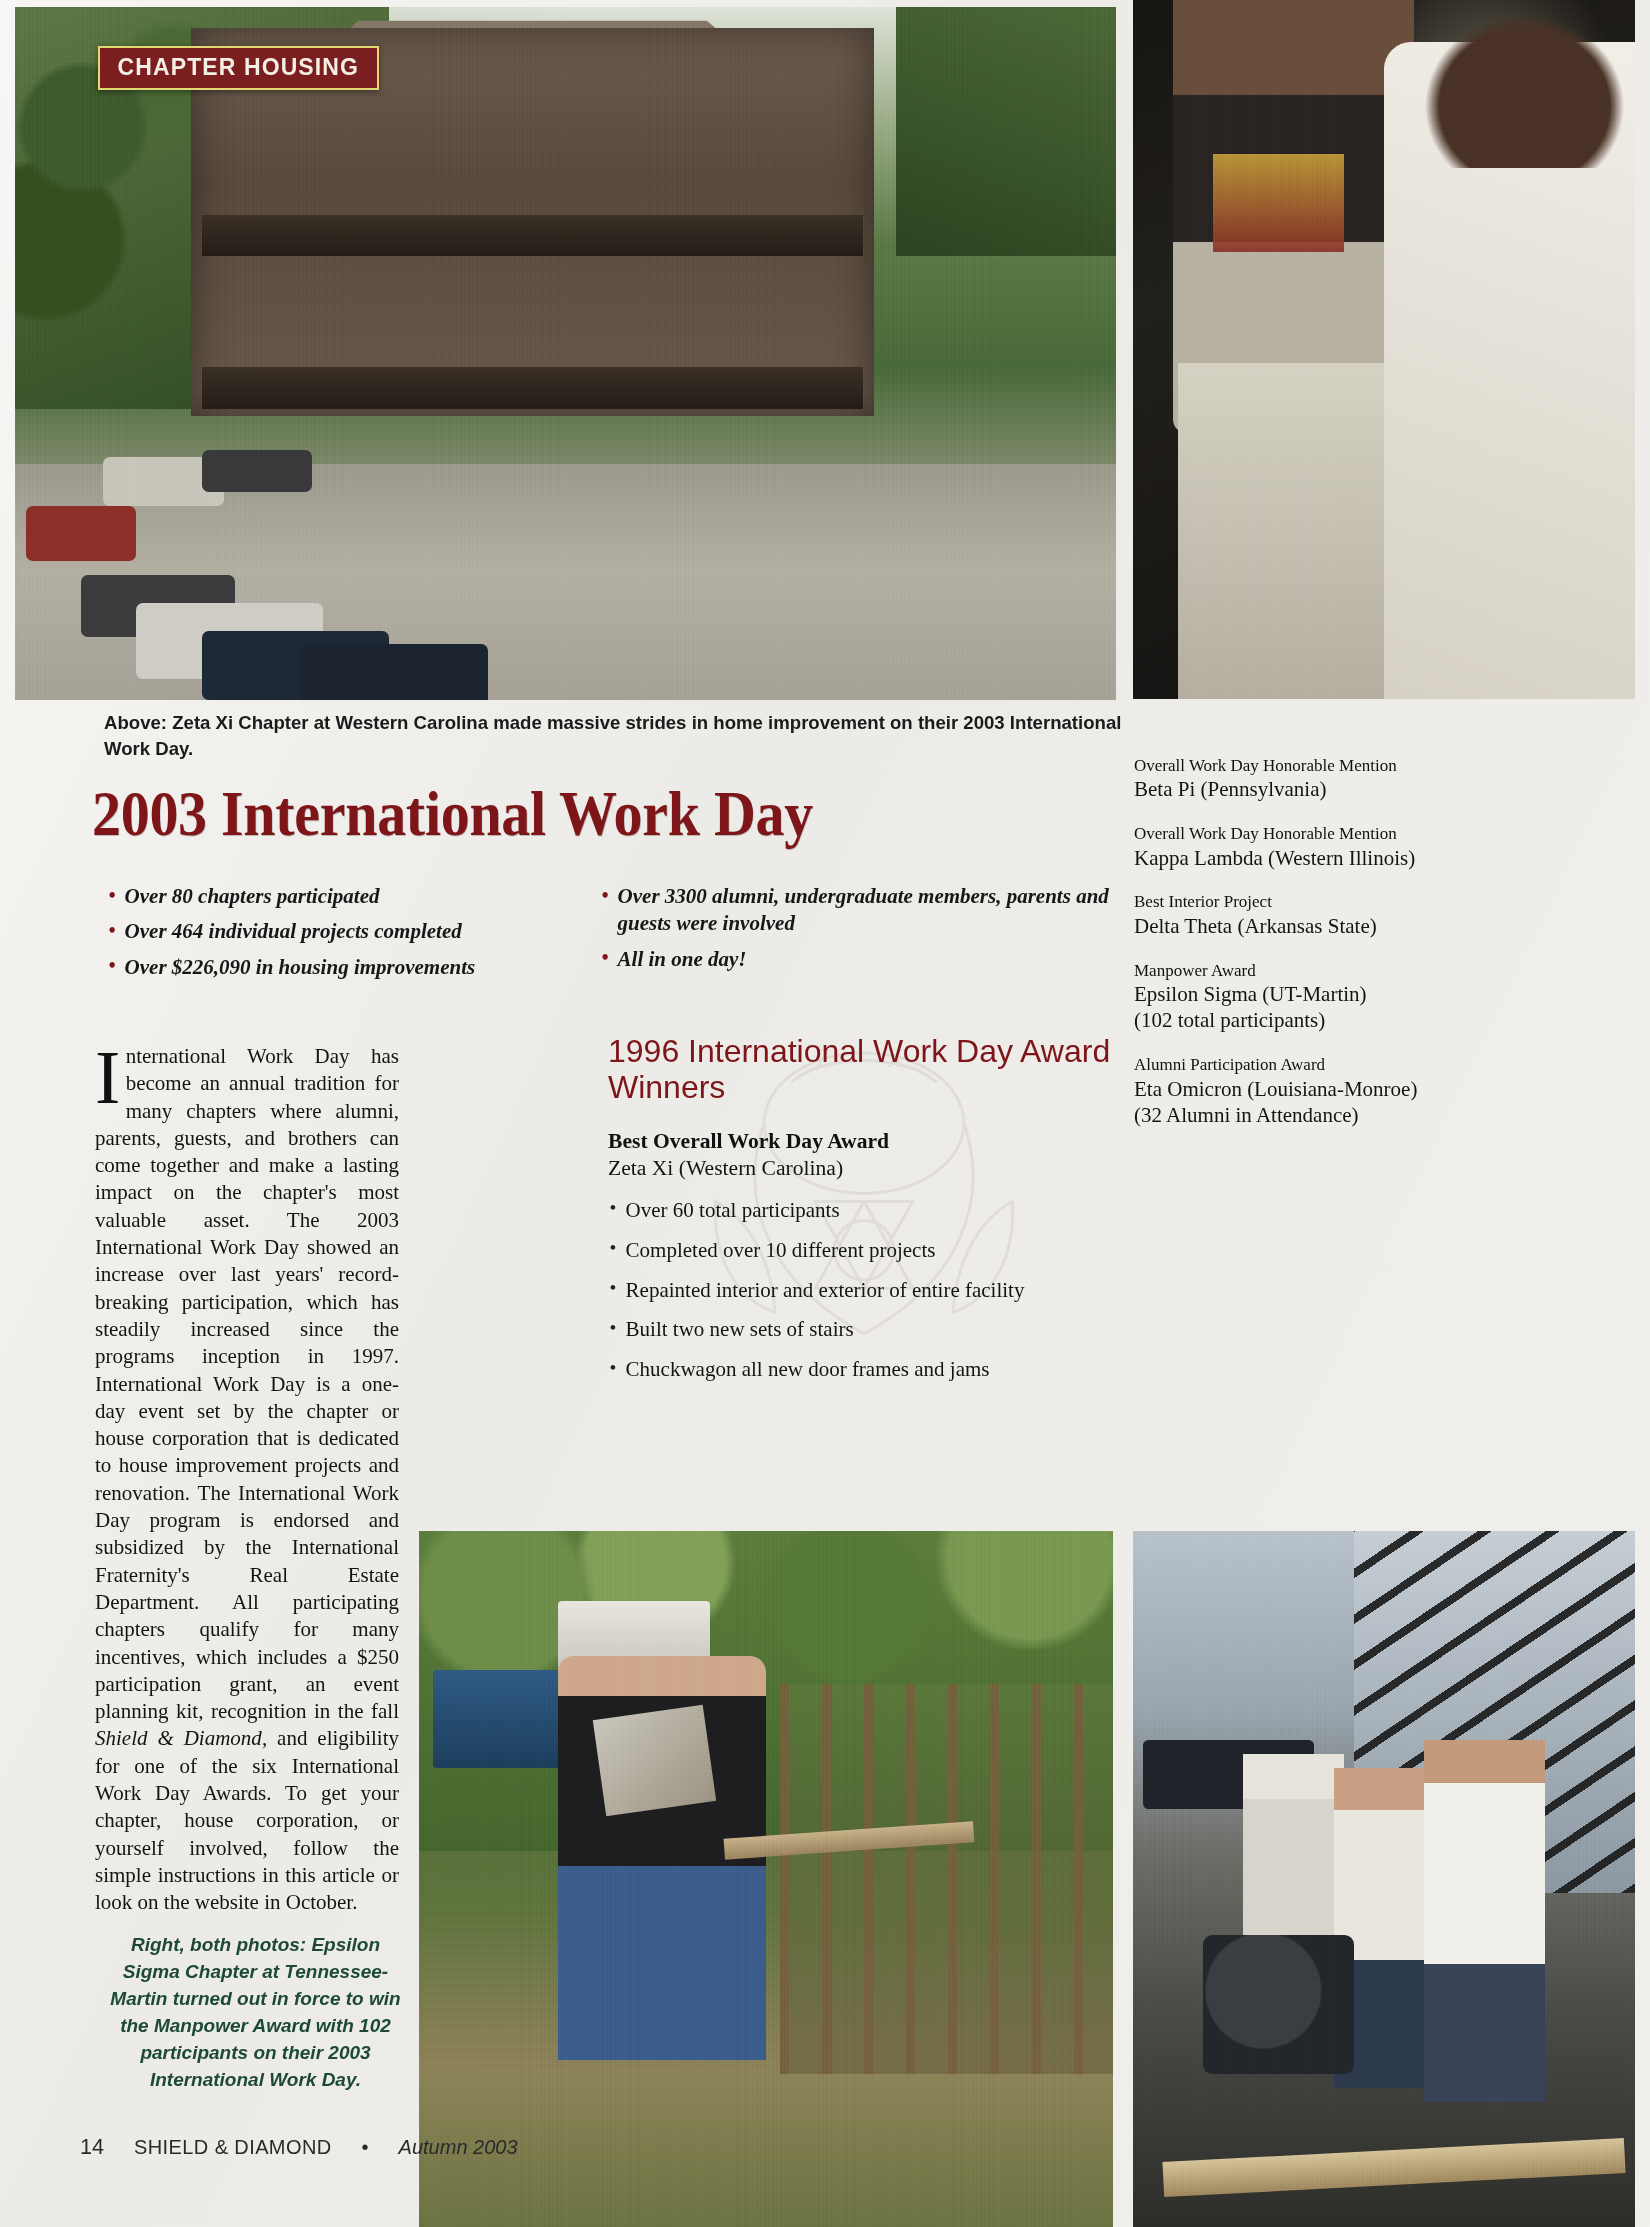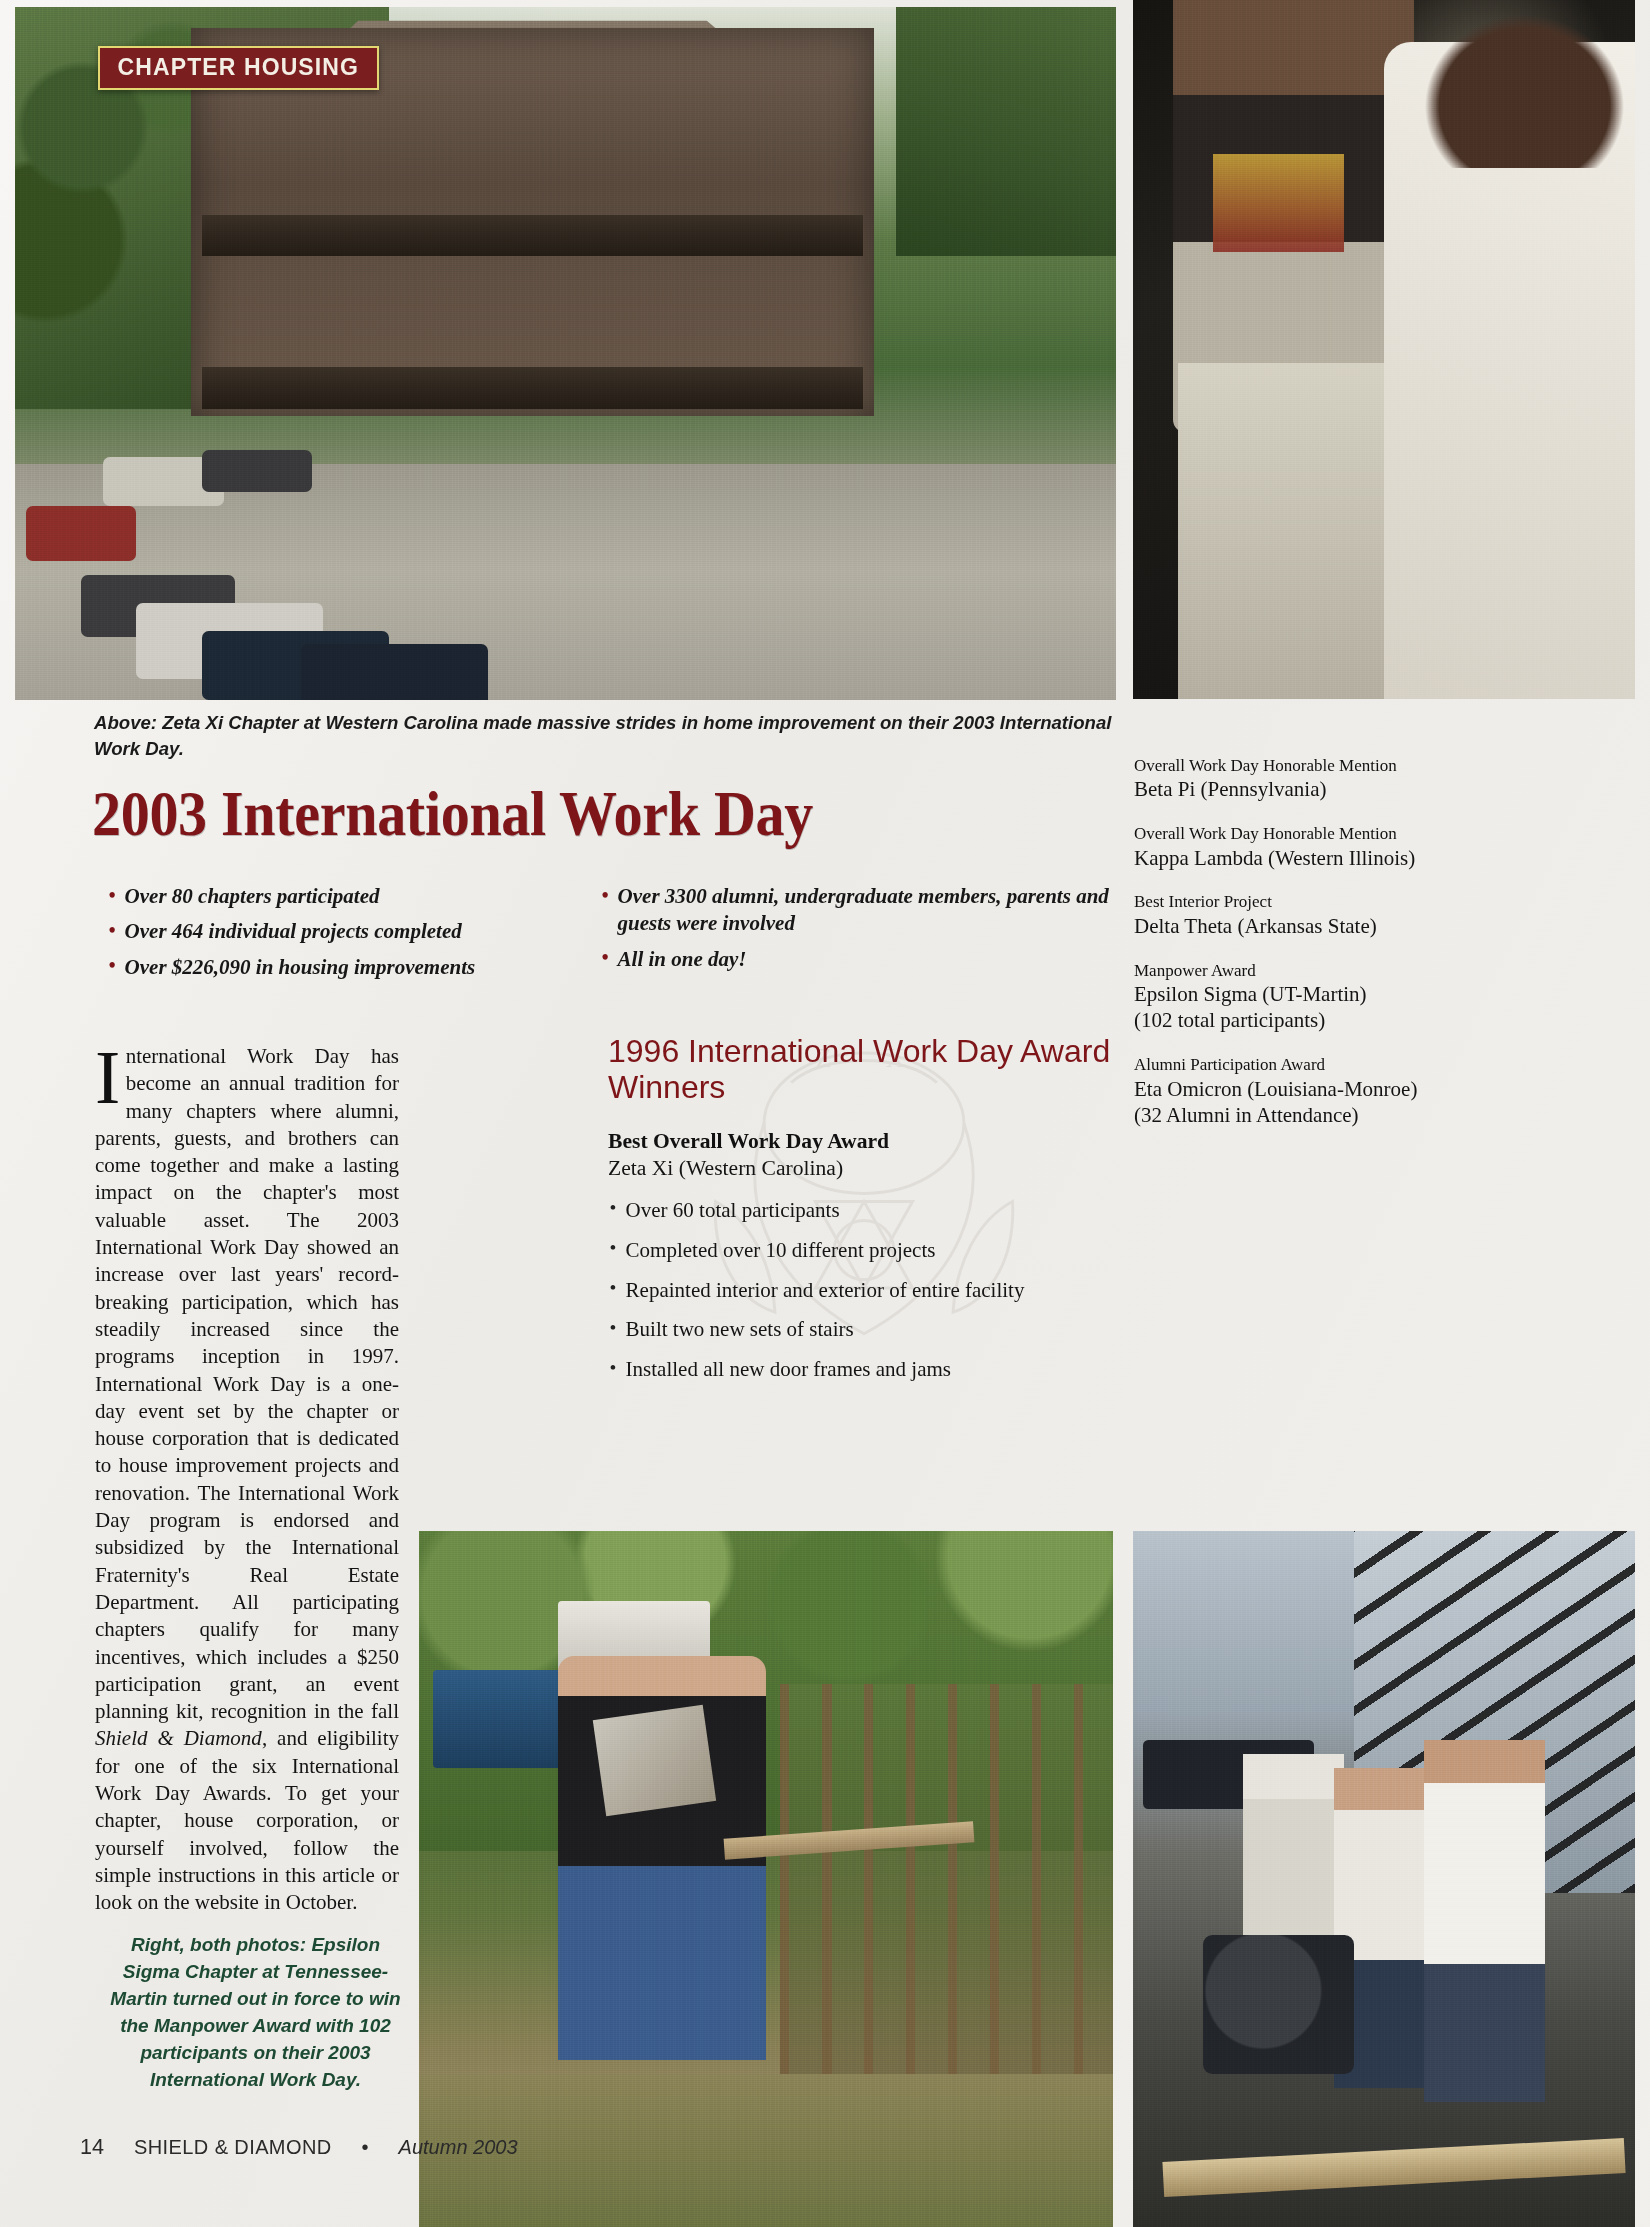--- a/index.html
+++ b/index.html
@@ -204,23 +204,23 @@
     background:#7a1e1f;
     border:2.7px solid #e4d873;
     color:#f4efe4;
     font-family:"Liberation Sans", sans-serif;
     font-weight:bold; font-size:23px; letter-spacing:1.1px;
     box-shadow:0 2px 6px rgba(0,0,0,.4);
   }
 
   
   #caption-top {
-    position:absolute; left:94px; top:710px; width:1026px;
+    position:absolute; left:104px; top:710px; width:1026px;
     font-family:"Liberation Sans", sans-serif;
-    font-style:italic; font-weight:bold;
+    font-weight:bold;
     font-size:18.6px; line-height:1.42; color:#1b1b1b;
   }
 
   
   #headline {
     position:absolute; left:92px; top:783px; width:1053px;
     color:#7d1519;
     font-family:"Liberation Serif", serif;
     font-weight:bold;
     font-size:63px; line-height:1.0;
@@ -402,21 +402,21 @@
 
   <div id="awards-mid">
     <h2>1996 International Work Day Award Winners</h2>
     <div class="award-title">Best Overall Work Day Award</div>
     <div class="award-winner">Zeta Xi (Western Carolina)</div>
     <ul>
       <li>Over 60 total participants</li>
       <li>Completed over 10 different projects</li>
       <li>Repainted interior and exterior of entire facility</li>
       <li>Built two new sets of stairs</li>
-      <li>Installed all new door frames and jams</li>
+      <li>Chuckwagon all new door frames and jams</li>
     </ul>
   </div>
 
   <div id="awards-right">
     <div class="entry">
       <div class="award-title">Overall Work Day Honorable Mention</div>
       <div class="award-winner">Beta Pi (Pennsylvania)</div>
     </div>
     <div class="entry">
       <div class="award-title">Overall Work Day Honorable Mention</div>

